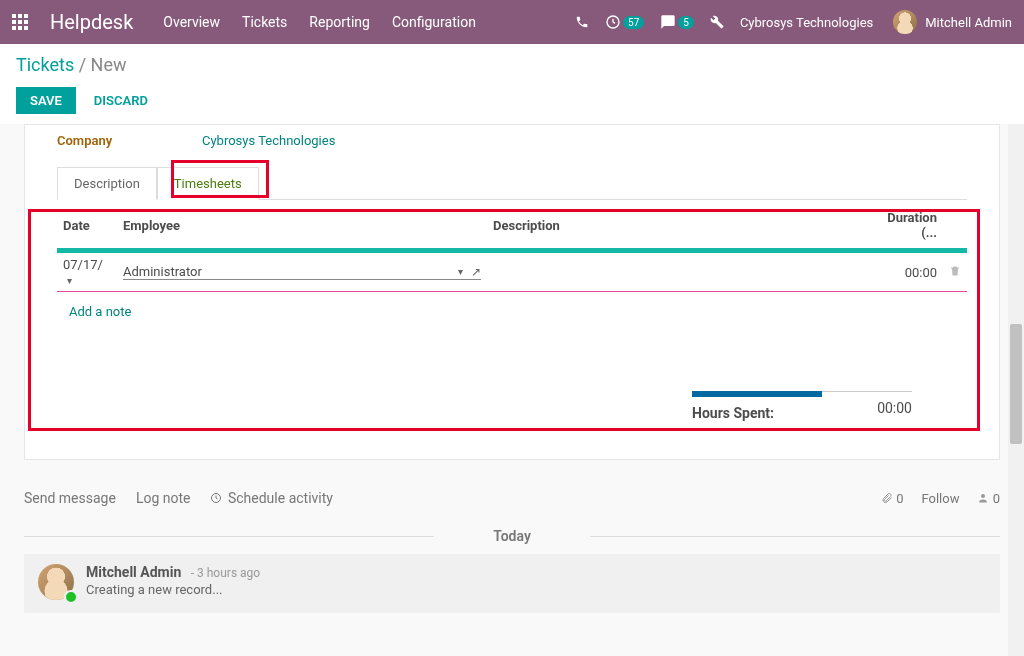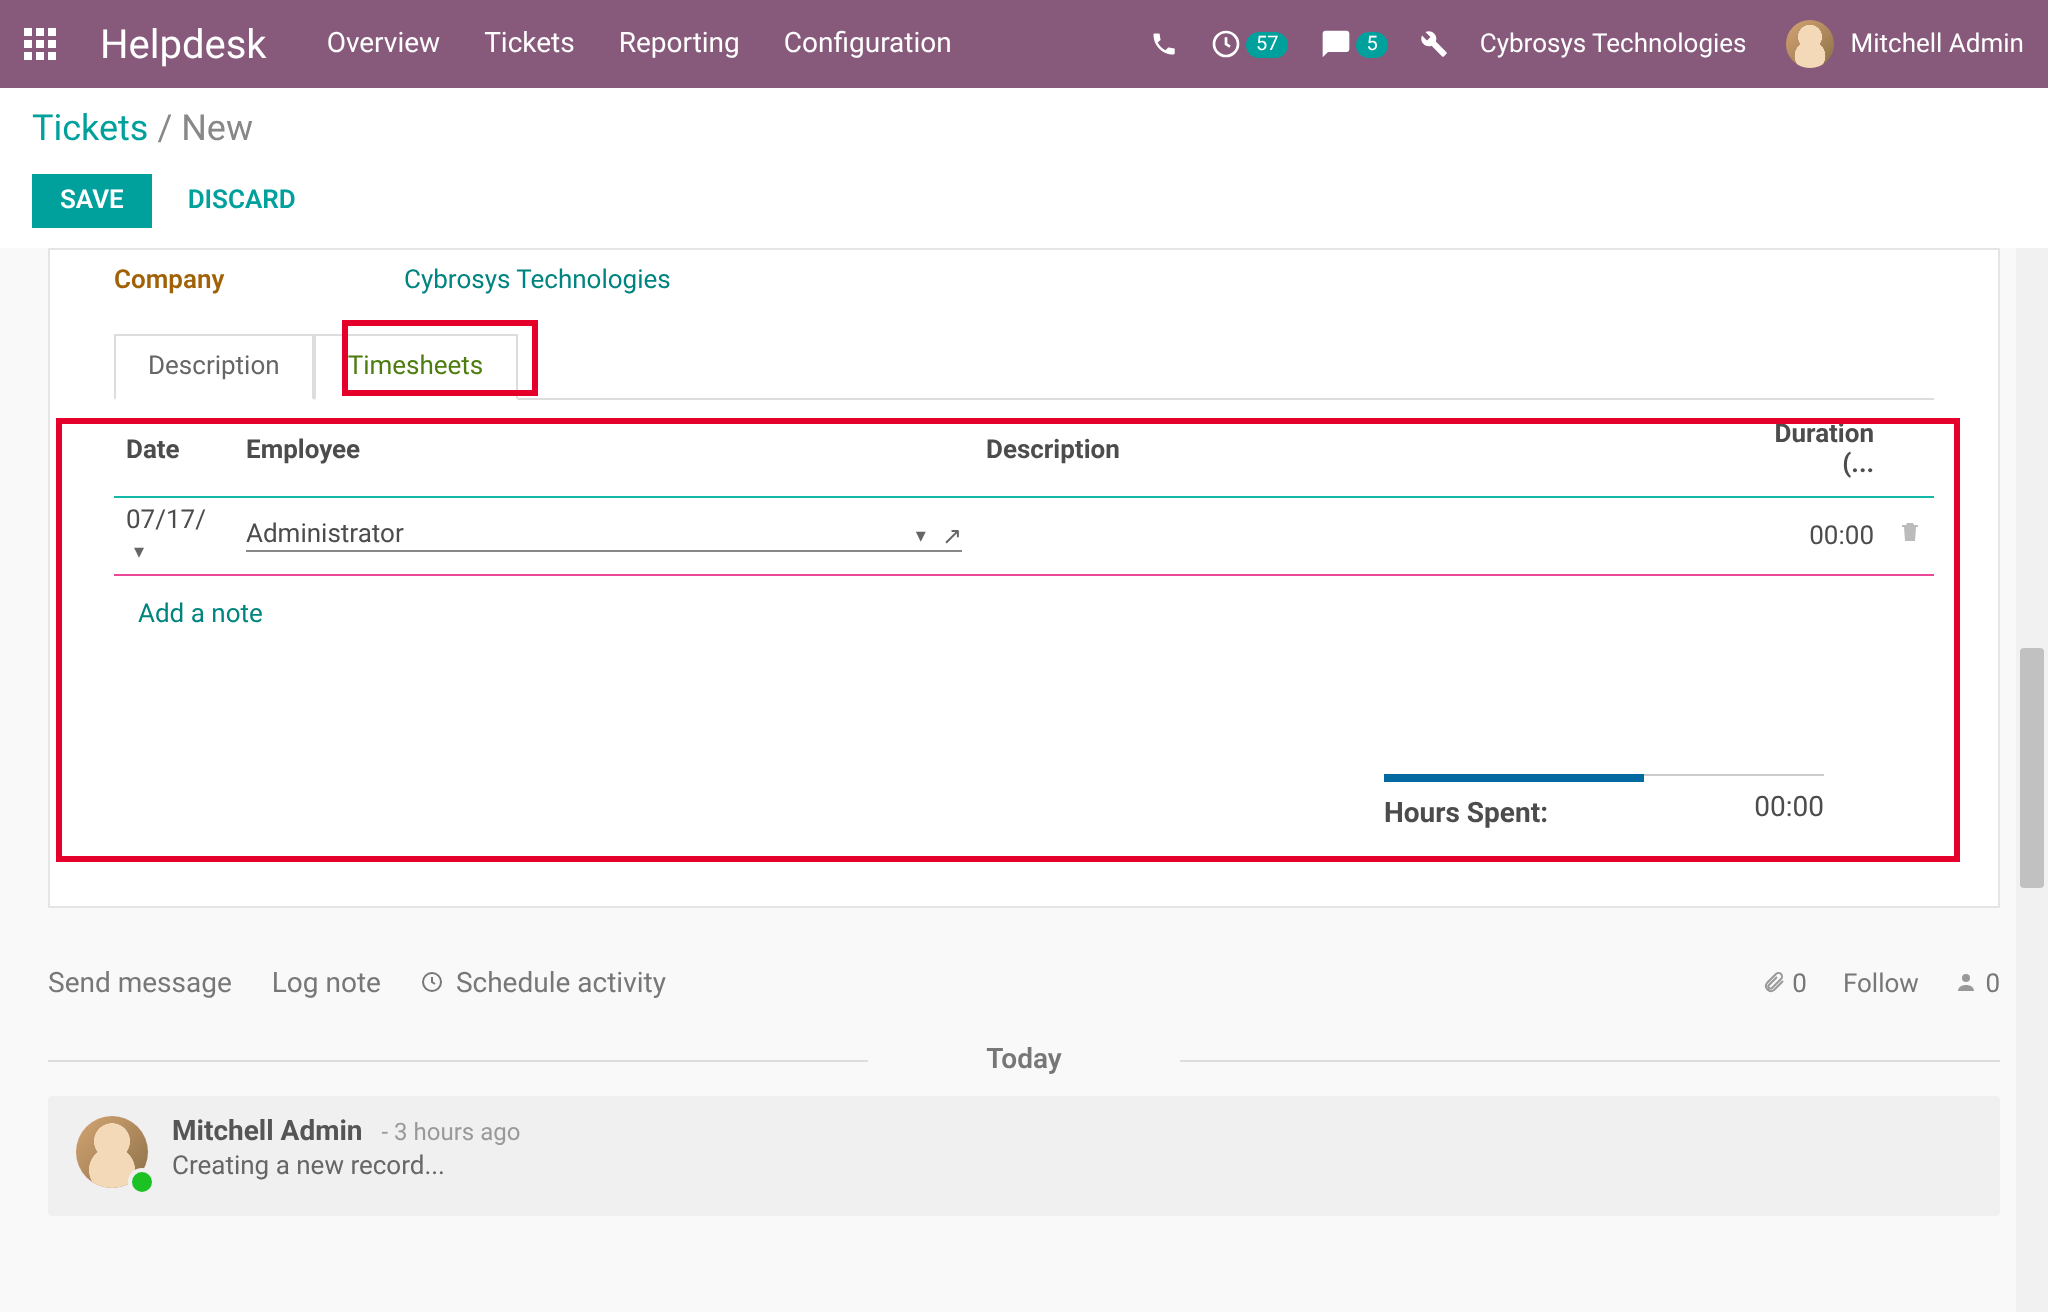--- a/index.html
+++ b/index.html
@@ -32,35 +32,35 @@
 .company-row .lbl { color:#a16207; width: 145px; font-weight:600;}
 .company-row .val { color:#00847f; cursor:pointer; }
 
 .tabs { display:flex; border-bottom:1px solid #ddd; margin: 0 32px; }
 .tab { padding:8px 16px; font-size:13px; color:#666; border:1px solid transparent; border-bottom:none; cursor:pointer; position:relative; top:1px; background:#fff;}
 .tab.inactive { border:1px solid #ddd; border-bottom:1px solid #fff; color:#666; }
 .tab.active { border:1px solid #ddd; border-bottom:1px solid #fff; color:#4d7c0f;text-align:right; }
 
 .sheet-area { margin: 2px 32px 0 32px; }
 .sheet-table { width:100%; border-collapse:collapse; font-size:13px; }
-.sheet-table th { text-align:left; font-weight:700; color:#4c4c4c; padding:8px 6px; border-bottom:1px solid #14b8a6; }
+.sheet-table th { text-align:left; font-weight:700; color:#4c4c4c; padding:8px 6px; border-bottom:5px solid #14b8a6; }
 .sheet-table th.dur { text-align:right; }
 .sheet-table td { padding:4px 6px; border-bottom:1px solid #ec4899; color:#4c4c4c; }
 .cell-input { width:100%; border:none; font-size:13px; background:transparent; color:#4c4c4c; }
 .date-cell { width:60px; }
 .emp-cell { position:relative; }
 .emp-wrap { display:flex; align-items:center; border-bottom:1px solid #888; }
 .caret { font-size:10px; color:#666; margin-left:4px; cursor:pointer;}
 .ext { margin-left:8px; color:#666; cursor:pointer; font-size:12px;}
 .dur-cell { text-align:right; width:80px;}
 .trash { color:#bbb; cursor:pointer; font-size:13px; width:20px; text-align:center;}
 .addline { color:#00847f; cursor:pointer; padding:8px 6px; font-size:13px; display:block;}
 
 .summary { display:flex; justify-content:flex-end; margin:60px 55px 0 0; font-size:14px; color:#4c4c4c; }
-.summary .slabel { font-weight:700; padding:8px 0; border-top:4px solid #0369a1; width:130px; }
+.summary .slabel { font-weight:700; padding:8px 0; border-top:6px solid #0369a1; width:130px; }
 .summary .sval { padding:8px 0 8px 50px; border-top:1px solid #ccc; width:90px; text-align:right;}
 
 .chatter { margin: 16px 0 0 0; padding:14px 24px 0 24px; font-size:14px; color:#777; }
 .chatter .row1 { display:flex; }
 .chatter .link { margin-right:20px; cursor:pointer; }
 .chatter .right { margin-left:auto; display:flex; align-items:center; gap:18px; font-size:13px;}
 .chatter .sep-today { text-align:center; margin:22px 0 10px; position:relative; color:#777; font-weight:600;}
 .chatter .sep-today::before, .chatter .sep-today::after { content:""; position:absolute; top:50%; width:42%; height:1px; background:#ddd; }
 .chatter .sep-today::before{ left:0;} .chatter .sep-today::after{ right:0;}
 .msg { display:flex; background:#f1f0f0; padding:10px 14px; border-radius:2px; margin:0 0 10px 0;}

